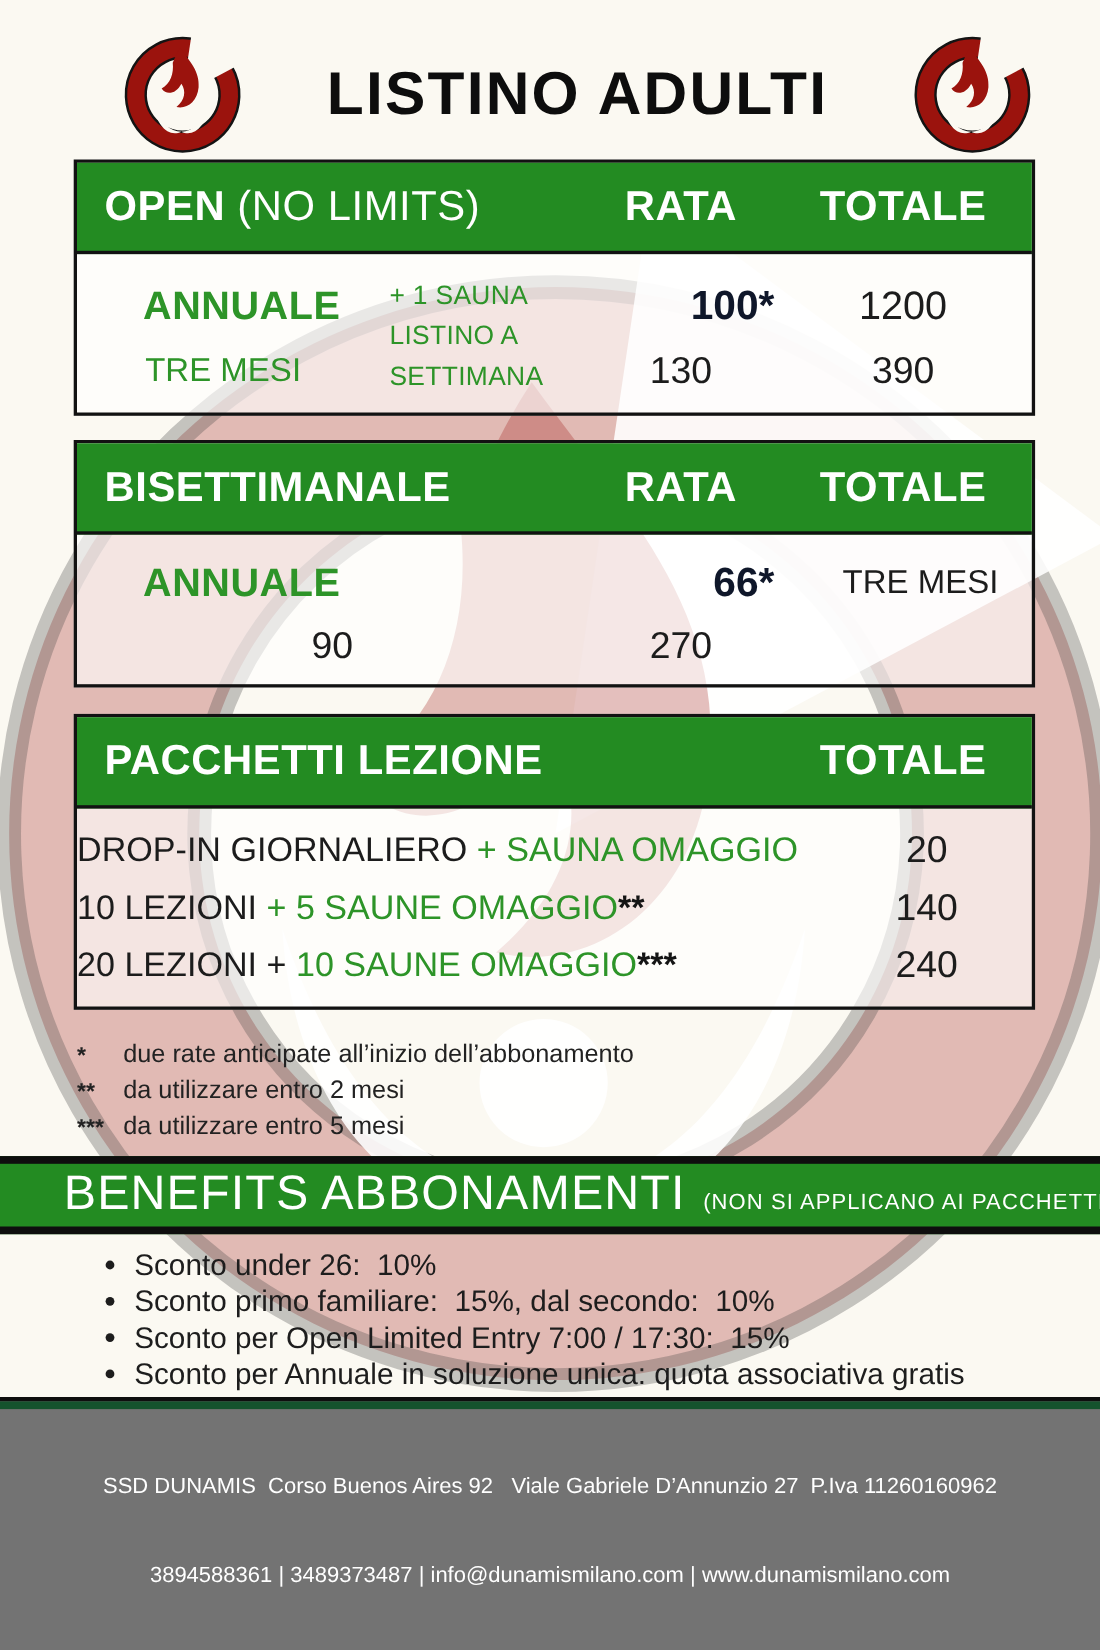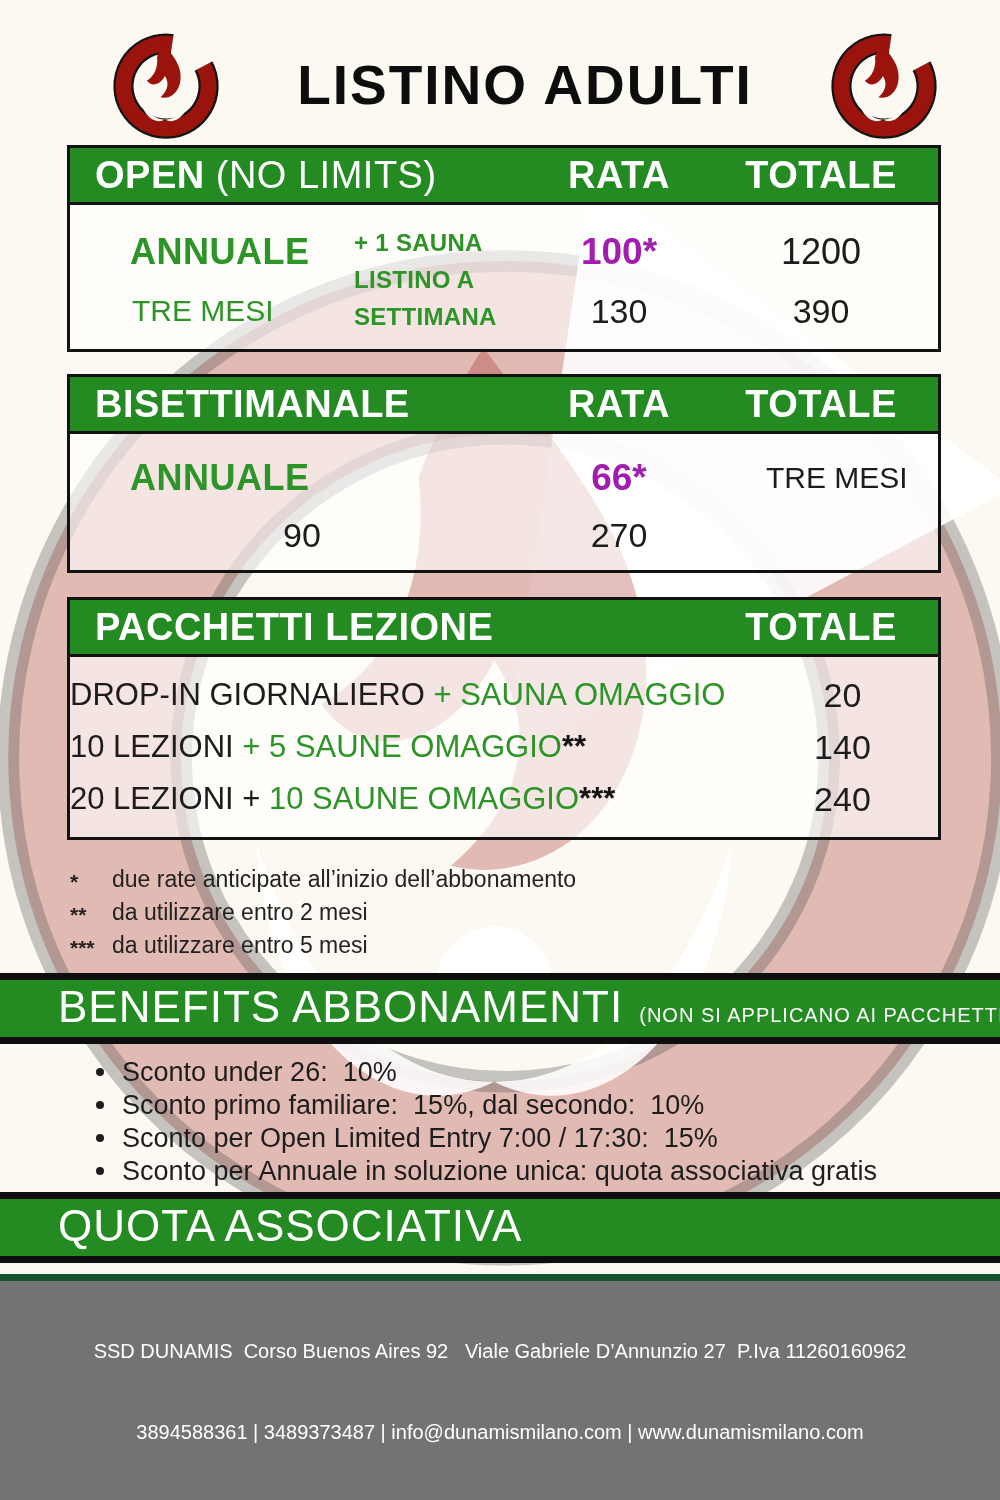--- a/index.html
+++ b/index.html
@@ -29,21 +29,21 @@
 
   
   .price-table {
     margin-left:67px; width:874px;
     border:3px solid #121212; background:rgba(255,255,255,0.62);
   }
   .t1 { margin-top:3px; }
   .t2 { margin-top:22px; }
   .t3 { margin-top:24px; }
   .band {
-    background:#238b22; color:#ffffff; height:57px;
+    background:#238b22; color:#ffffff; height:83px;
     display:grid; align-items:center; border-bottom:3px solid #121212;
   }
   .t1 .band, .t2 .band { grid-template-columns:1fr 170px 234px; }
   .t3 .band { grid-template-columns:1fr 234px; }
   .band-title { padding-left:25px; font-size:38px; font-weight:700; letter-spacing:.5px; white-space:nowrap; }
   .band-title .light { font-weight:400; }
   .band-col { text-align:center; font-size:38px; font-weight:700; letter-spacing:.5px; }
 
   .t1 .tbody {
     display:grid; grid-template-columns:284px 180px 170px 234px;
@@ -54,24 +54,24 @@
     grid-template-rows:64px 50px; align-items:center; padding:12px 0 10px;
   }
   .t3 .tbody {
     display:grid; grid-template-columns:1fr 234px;
     grid-auto-rows:52px; align-items:center; padding:12px 0 12px;
   }
   .lbl-strong { padding-left:60px; font-size:36px; font-weight:700; color:#2d9428; letter-spacing:.5px; }
   .lbl-green  { padding-left:62px; font-size:30px; color:#2d9428; }
   .lbl-dark   { padding-left:62px; font-size:30px; color:#1c1c1c; }
   .note-cell  { grid-column:2; grid-row:1 / 3; align-self:center; padding-top:2px;
-                font-size:24px; font-weight:700; color:#2d9428; line-height:37px; letter-spacing:.3px; }
+                font-size:24px; font-weight:400; color:#2d9428; line-height:37px; letter-spacing:.3px; }
   .num  { text-align:center; font-size:34px; color:#1c1c1c; }
   .num-big { text-align:center; font-size:36px; color:#1c1c1c; }
-  .rata-strong { text-align:center; font-size:37px; font-weight:700; color:#a21caf; }
+  .rata-strong { text-align:right; font-size:37px; font-weight:700; color:#0f172a; }
 
   .pk-label { font-size:31px; color:#1c1c1c; white-space:nowrap; }
   .pk-green { color:#2d9428; }
   .pk-marks { font-weight:700; color:#141414; }
 
   
   .footnotes { margin:24px 0 0 70px; }
   .footnote { display:grid; grid-template-columns:42px 1fr; font-size:23px; line-height:31px; color:#222222; }
   .fn-mark { font-weight:700; font-size:21px; padding-top:2px; }
 

